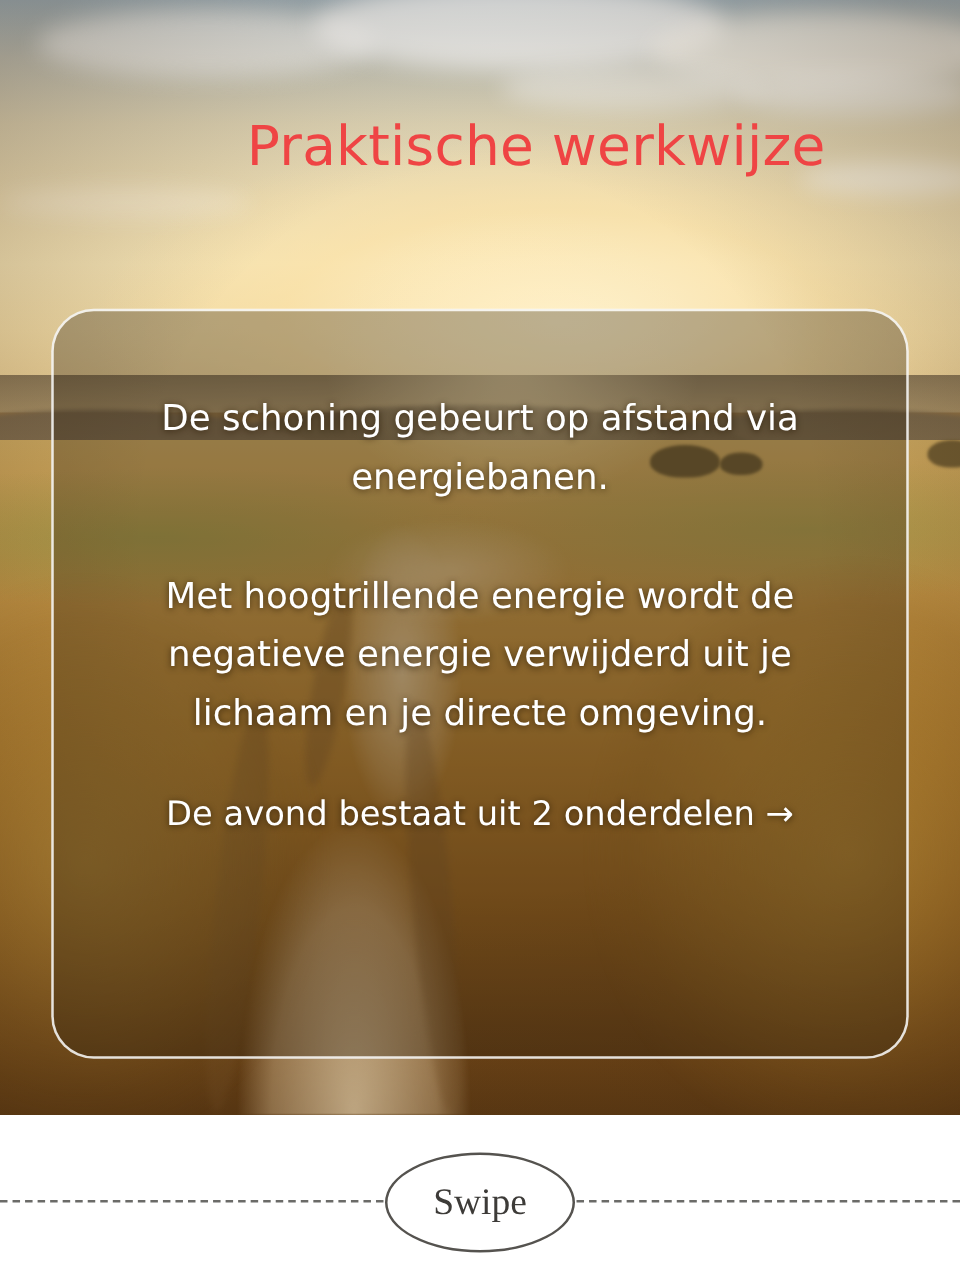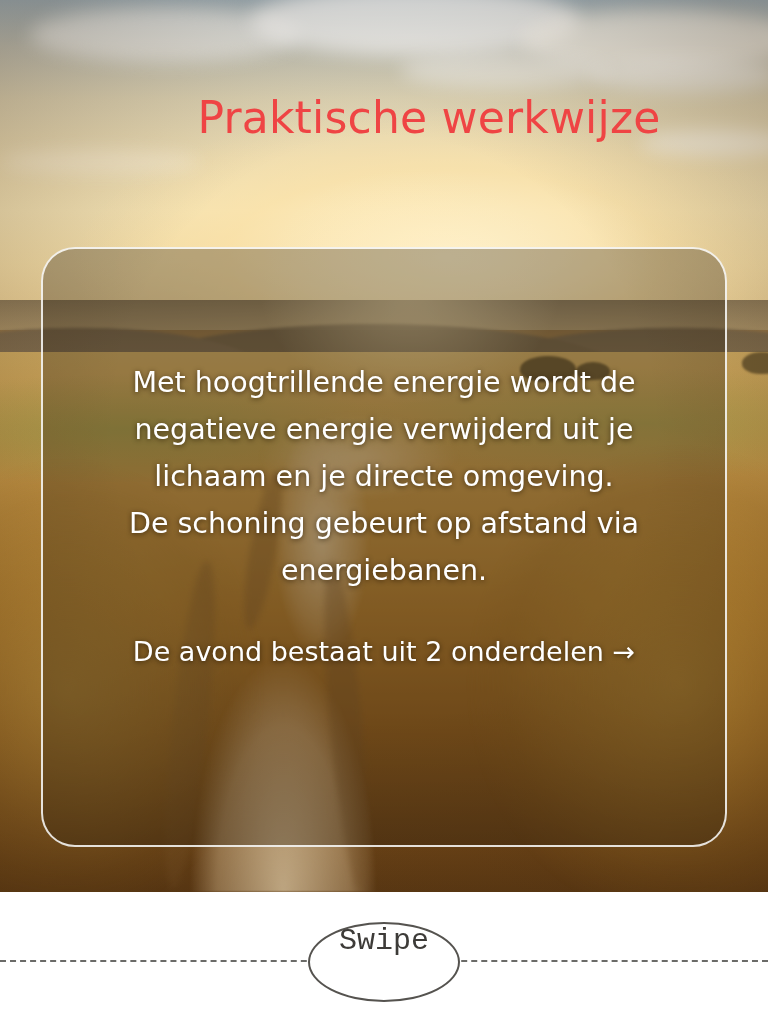--- a/index.html
+++ b/index.html
@@ -235,23 +235,23 @@
     position: absolute;
     left: 50%;
     top: 30px;
     transform: translateX(-50%);
     width: 148px;
     height: 76px;
     border: 2px solid #55534f;
     border-radius: 50%;
     background: #ffffff;
     display: flex;
-    align-items: flex-start;
+    align-items: center;
     justify-content: center;
-    font-family: Liberation Mono, monospace;
+    font-family: Liberation Serif, serif;
     font-size: 30px;
     color: #3d3b38;
   }
 </style>
 </head>
 <body>
 
 <div class="slide">
 
   <div class="photo">
@@ -277,22 +277,22 @@
     <div class="rut r3"></div>
     <div class="grass-left"></div>
     <div class="grass-right"></div>
     <div class="warm-glow"></div>
     <div class="vignette"></div>
   </div>
 
   <div class="title">Praktische werkwijze</div>
 
   <div class="card">
+    <div class="card-text para-1">De schoning gebeurt op afstand via energiebanen.</div>
     <div class="card-text para-2">Met hoogtrillende energie wordt de negatieve energie verwijderd uit je lichaam en je directe omgeving.</div>
-    <div class="card-text para-1">De schoning gebeurt op afstand via energiebanen.</div>
     <div class="card-text para-3">De avond bestaat uit 2 onderdelen →</div>
   </div>
 
   <div class="bottom">
     <div class="dashed-line"></div>
     <div class="swipe-pill">
       <span>Swipe</span>
     </div>
   </div>
 

